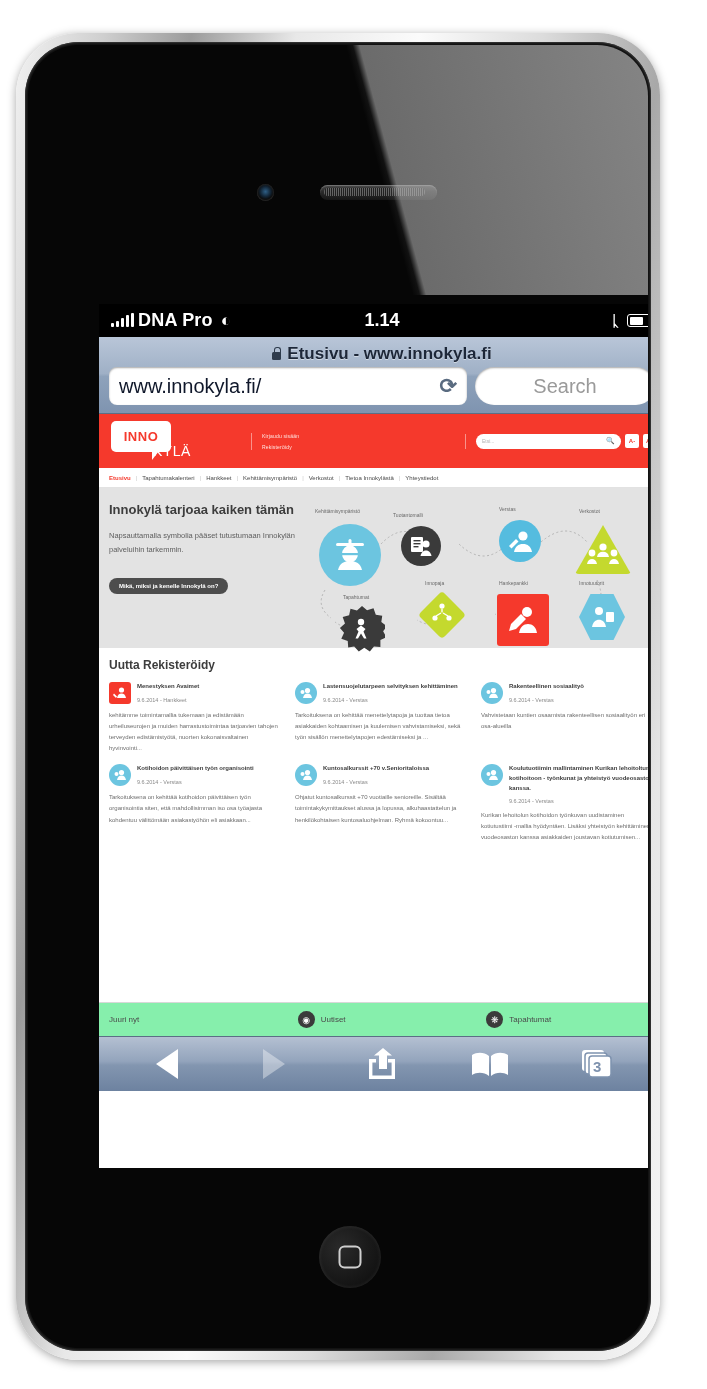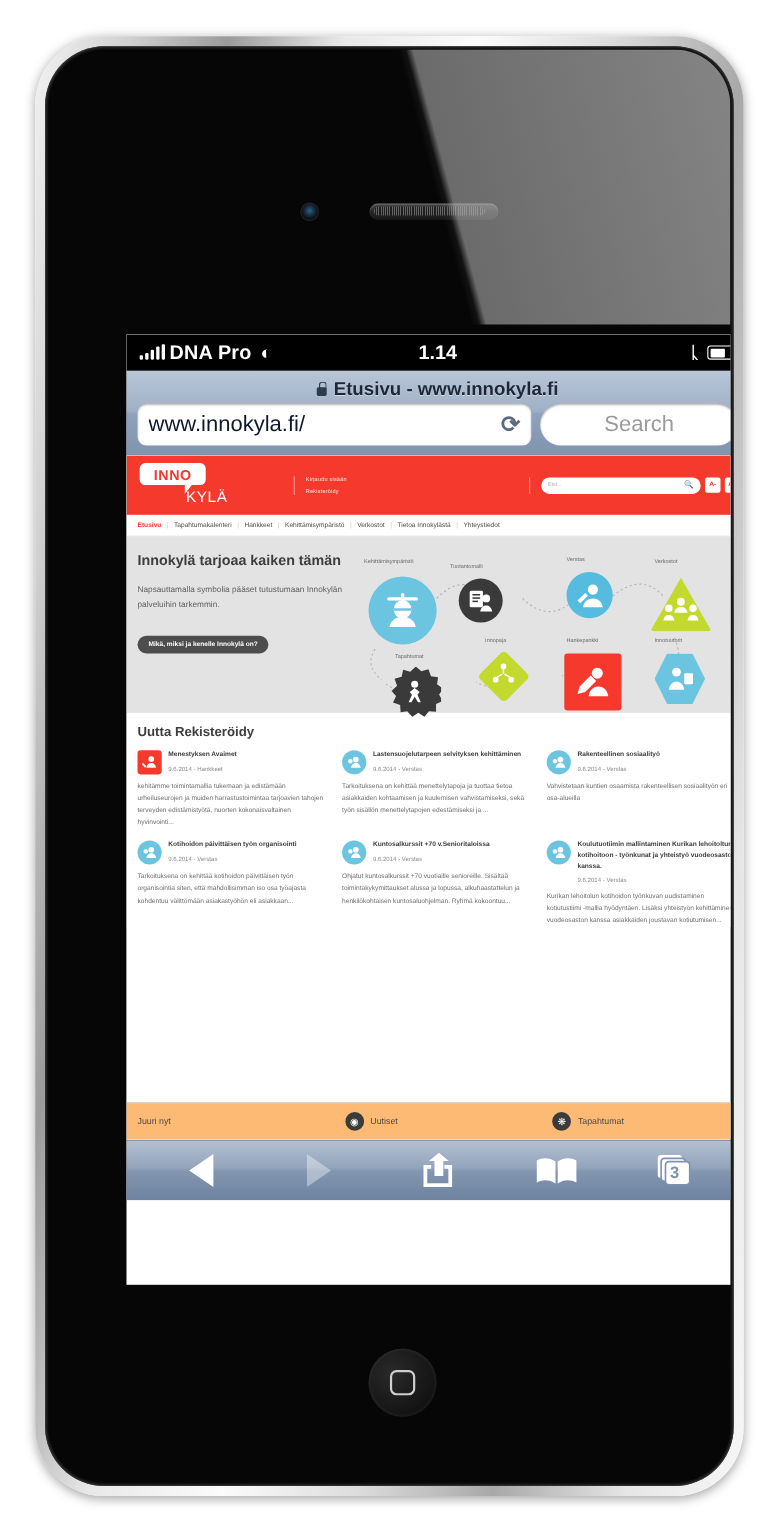--- a/index.html
+++ b/index.html
@@ -1,21 +1,21 @@
 <!DOCTYPE html>
 <html><head>
 <meta charset="utf-8">
 <style>
   * { margin:0; padding:0; box-sizing:border-box; }
   html,body { width:707px; height:1389px; background:#ffffff; overflow:hidden; }
   body { font-family:"Liberation Sans", sans-serif; }
 
   
   #phone-frame{
-    position:absolute; left:32px; top:33px; width:644px; height:1327px;
+    position:absolute; left:16px; top:33px; width:644px; height:1327px;
     border-radius:62px;
     background:linear-gradient(100deg,#f2f2f2 0%,#cfcfcf 10%,#9b9b9b 20%,#e8e8e8 32%,#fbfbfb 46%,#dcdcdc 60%,#a8a8a8 74%,#e6e6e6 88%,#f7f7f7 100%);
     box-shadow:0 2px 10px rgba(0,0,0,.35);
   }
   #phone-bezel{
     position:absolute; left:9px; top:9px; right:9px; bottom:9px;
     border-radius:54px; background:#101010;
     box-shadow:inset 0 0 2px 1px #3a3a3a;
   }
   #phone-glass{
@@ -113,21 +113,21 @@
   }
   #search-placeholder{ font-size:20px; color:#9a9a9a; }
 
   
   #webpage{ height:622px; background:#fff; overflow:hidden; position:relative; }
 
   
   #site-header{ background:#f5392c; height:54px; display:flex; align-items:center; padding:0 8px; position:relative; }
   #logo{ width:92px; height:46px; position:relative; flex:none; }
   #logo-bubble{
-    position:absolute; left:4px; top:3px; width:60px; height:20px;
+    position:absolute; left:4px; top:3px; width:60px; height:31px;
     background:#fff; border-radius:5px; display:flex; align-items:center; justify-content:center;
   }
   #logo-bubble:after{
     content:""; position:absolute; left:41px; bottom:-8px; width:0; height:0;
     border-left:7px solid #fff; border-bottom:9px solid transparent;
   }
   #logo-inno{ font-size:13px; font-weight:bold; color:#f5392c; letter-spacing:.5px; }
   #logo-kyla{ position:absolute; left:46px; top:25px; font-size:14px; font-weight:normal; color:#fff; letter-spacing:.5px; }
   #header-links{
     margin-left:52px; padding-left:10px; border-left:1px solid rgba(255,255,255,.45);
@@ -188,21 +188,21 @@
     width:22px; height:22px; flex:none; border-radius:50%; display:flex;
     align-items:center; justify-content:center; color:#fff; font-size:11px;
   }
   .card-icon.sq{ border-radius:3px; }
   .card-title{ font-size:6px; font-weight:bold; color:#3d3d3d; line-height:1.6; }
   .card-meta{ font-size:5.5px; color:#8a8a8a; margin-top:5px; }
   .card-body{ font-size:6px; line-height:1.85; color:#6e6e6e; margin-top:6px; }
 
   
   #site-tabs{
-    position:absolute; left:0; right:0; bottom:0; height:34px; background:#fdba74;
+    position:absolute; left:0; right:0; bottom:0; height:34px; background:#86efac;
     border-top:1px solid #d8d8d8; display:flex; align-items:center;
   }
   .site-tab{ flex:1; display:flex; align-items:center; gap:6px; padding-left:10px; }
   .tab-icon{
     width:17px; height:17px; border-radius:50%; background:#3b3b3b; color:#fff;
     display:flex; align-items:center; justify-content:center; font-size:9px;
   }
   .site-tab-label{ font-size:8px; color:#4a4a4a; }
   .site-tab.plain{ font-size:8px; color:#4a4a4a; }
 

